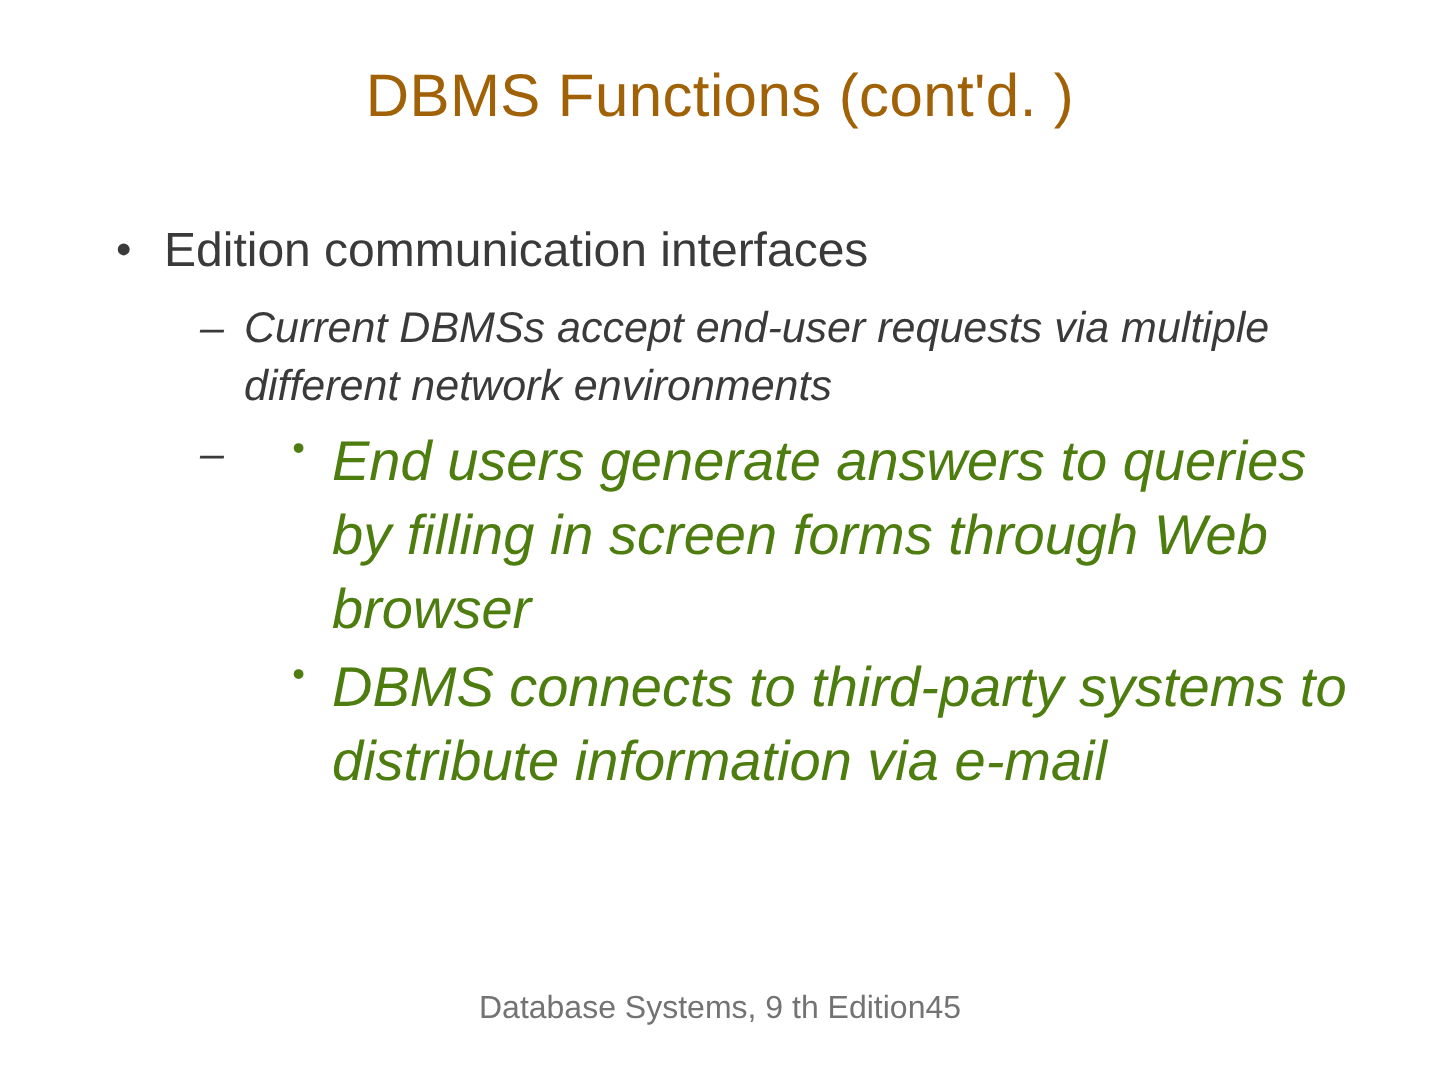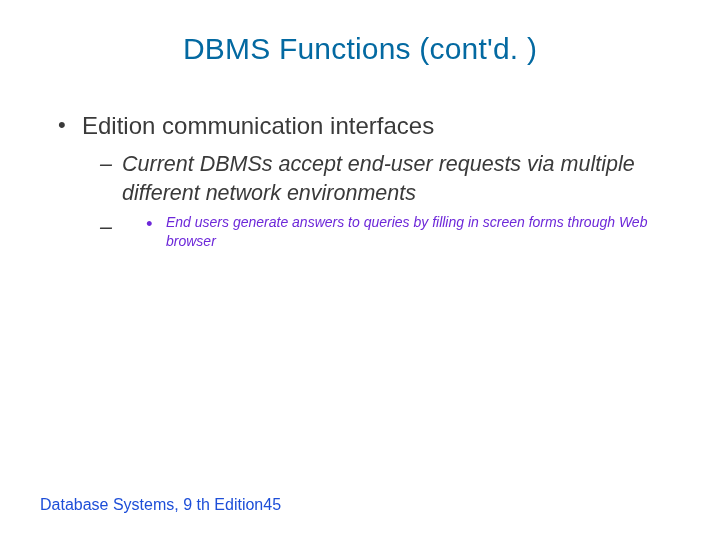--- a/index.html
+++ b/index.html
@@ -9,21 +9,21 @@
       background: #ffffff;
       font-family: Arial, Helvetica, sans-serif;
       color: #3a3a3a;
       position: relative;
       padding: 32px 40px 0 40px;
     }
     .title {
       text-align: center;
       font-size: 30px;
       font-weight: 400;
-      color: #0369a1;
+      color: #a16207;
       margin-bottom: 44px;
       letter-spacing: 0.2px;
     }
     .level1 {
       list-style: none;
       padding-left: 18px;
     }
     .level1 > li {
       font-size: 24px;
       color: #3a3a3a;
@@ -57,62 +57,65 @@
       position: absolute;
       left: 0;
       top: 0;
     }
     .level3 {
       list-style: none;
       padding-left: 24px;
       margin-top: 6px;
     }
     .level3 > li {
-      font-size: 14px;
-      color: #6d28d9;
+      font-size: 28px;
+      color: #4d7c0f;
       position: relative;
       padding-left: 20px;
       line-height: 1.32;
       margin-bottom: 2px;
     }
     .level3 > li::before {
       content: "•";
       position: absolute;
       left: 0;
       top: 0;
       font-size: 18px;
     }
     .footer {
       position: absolute;
       bottom: 26px;
       left: 40px;
       right: 40px;
       display: flex;
-      justify-content: flex-start;
+      justify-content: center;
       font-size: 16px;
-      color: #1d4ed8;
+      color: #737373;
     }
   </style>
 </head>
 <body>
 
 <h1 class="title">DBMS Functions (cont'd. )</h1>
 
 <ul class="level1">
   <li>
     <span>Edition communication interfaces</span>
     <ul class="level2">
       <li>
         <span>Current DBMSs accept end-user requests via multiple different network environments</span>
       </li>
       <li>
         <ul class="level3">
           <li>
             <span>End users generate answers to queries by filling in screen forms through Web browser</span>
           </li>
+          <li>
+            <span>DBMS connects to third-party systems to distribute information via e-mail</span>
+          </li>
         </ul>
       </li>
     </ul>
   </li>
 </ul>
 
 <div class="footer">
   <span>Database Systems, 9 th Edition</span>
   <span>45</span>
 </div>

